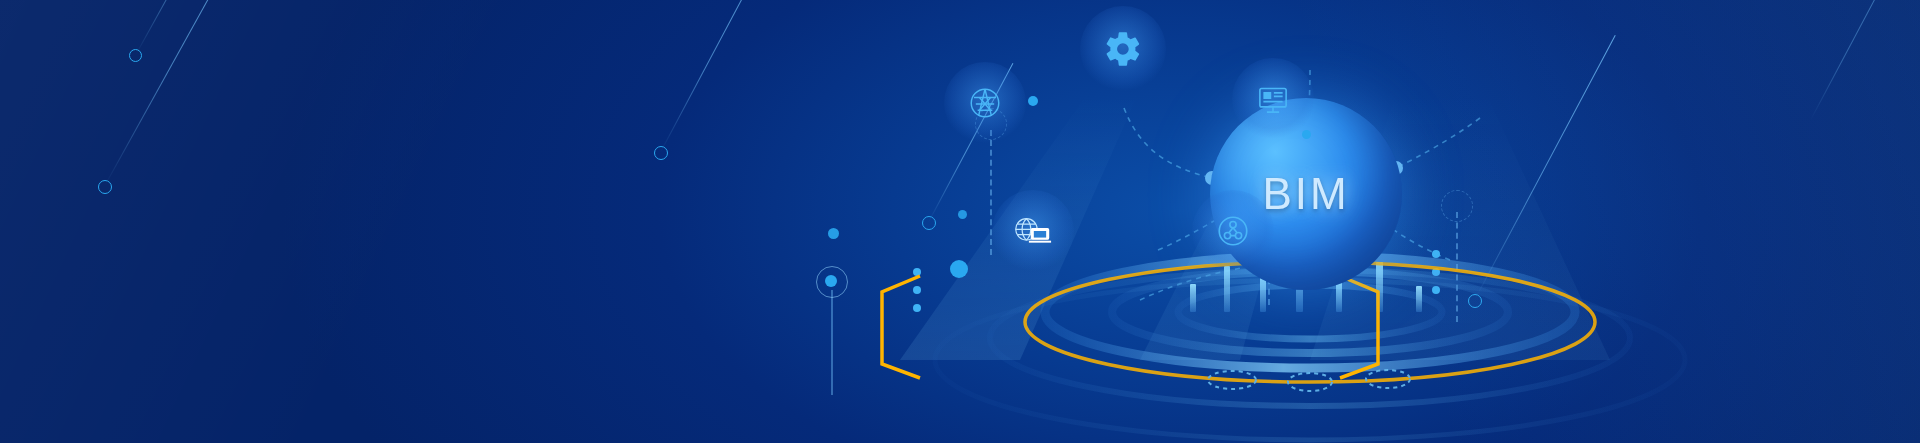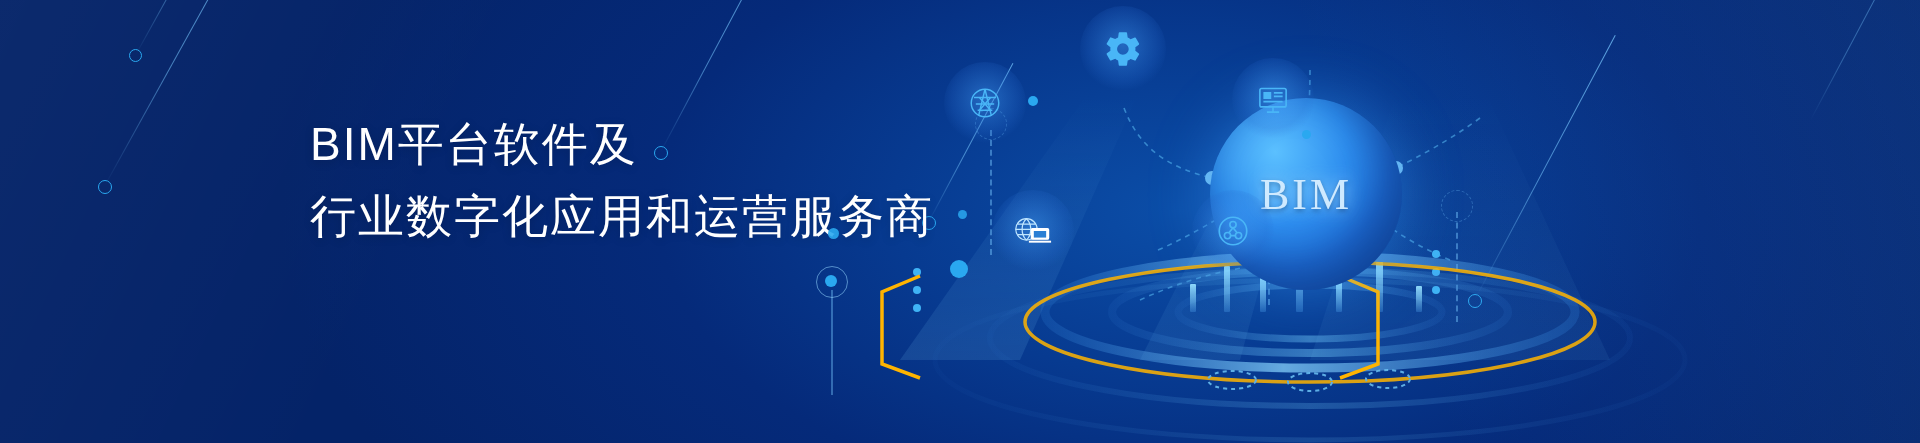--- a/index.html
+++ b/index.html
@@ -24,21 +24,21 @@
   .dot-f{position:absolute;border-radius:50%;background:#2aa8f0;}
 
   
   .copy{position:absolute;left:310px;top:108px;}
   .copy .ln{
     color:#ffffff;font-size:46px;line-height:72px;letter-spacing:2px;font-weight:400;
     white-space:nowrap;text-shadow:0 2px 10px rgba(0,0,0,.18);
   }
 
   
-  .art{position:absolute;left:840px;top:0;width:1080px;height:443px;font-family:Liberation Serif, serif;}
+  .art{position:absolute;left:840px;top:0;width:1080px;height:443px;}
 
   .beam{position:absolute;pointer-events:none;opacity:.85;}
 
   .sphere{
     position:absolute;left:370px;top:98px;width:192px;height:192px;border-radius:50%;
     background:
       radial-gradient(circle at 34% 28%, #5bc0ff 0%, #2e8ff0 38%, #1f6fd8 62%, #1559bd 100%);
     box-shadow:0 0 60px rgba(60,160,255,.45), inset -14px -18px 46px rgba(8,40,110,.55);
   }
   .sphere .label{
@@ -88,24 +88,20 @@
   <div class="dot-o" style="left:654px;top:146px;width:12px;height:12px;"></div>
 
   <div class="diag" style="left:928px;top:222px;width:180px;transform:rotate(-62deg);"></div>
   <div class="dot-o" style="left:922px;top:216px;width:12px;height:12px;"></div>
 
   <div class="diag" style="left:1474px;top:300px;width:300px;transform:rotate(-62deg);"></div>
   <div class="dot-o" style="left:1468px;top:294px;width:12px;height:12px;"></div>
 
   <div class="diag" style="left:1810px;top:120px;width:170px;transform:rotate(-62deg);opacity:.6;"></div>
 
-  <div class="copy">
-    <div class="ln">BIM平台软件及</div>
-    <div class="ln">行业数字化应用和运营服务商</div>
-  </div>
 
   <div class="art">
 
     <svg class="beam" style="left:0;top:60px;" width="1080" height="330" viewBox="0 0 1080 330">
       <defs>
         <linearGradient id="bm" x1="0" y1="0" x2="0" y2="1">
           <stop offset="0%" stop-color="#7fd0ff" stop-opacity="0.00"></stop>
           <stop offset="100%" stop-color="#7fd0ff" stop-opacity="0.16"></stop>
         </linearGradient>
       </defs>

